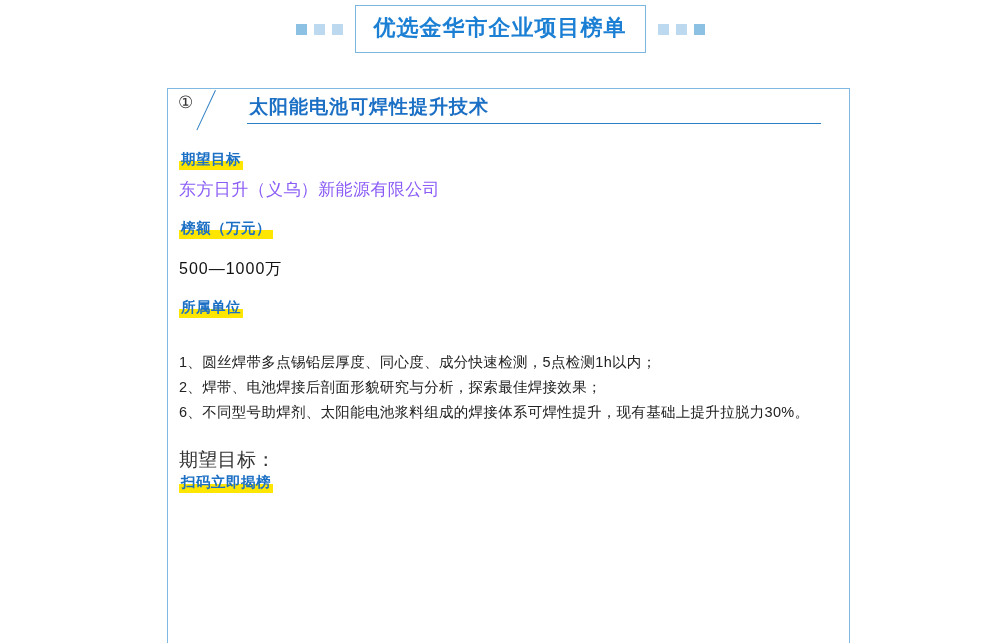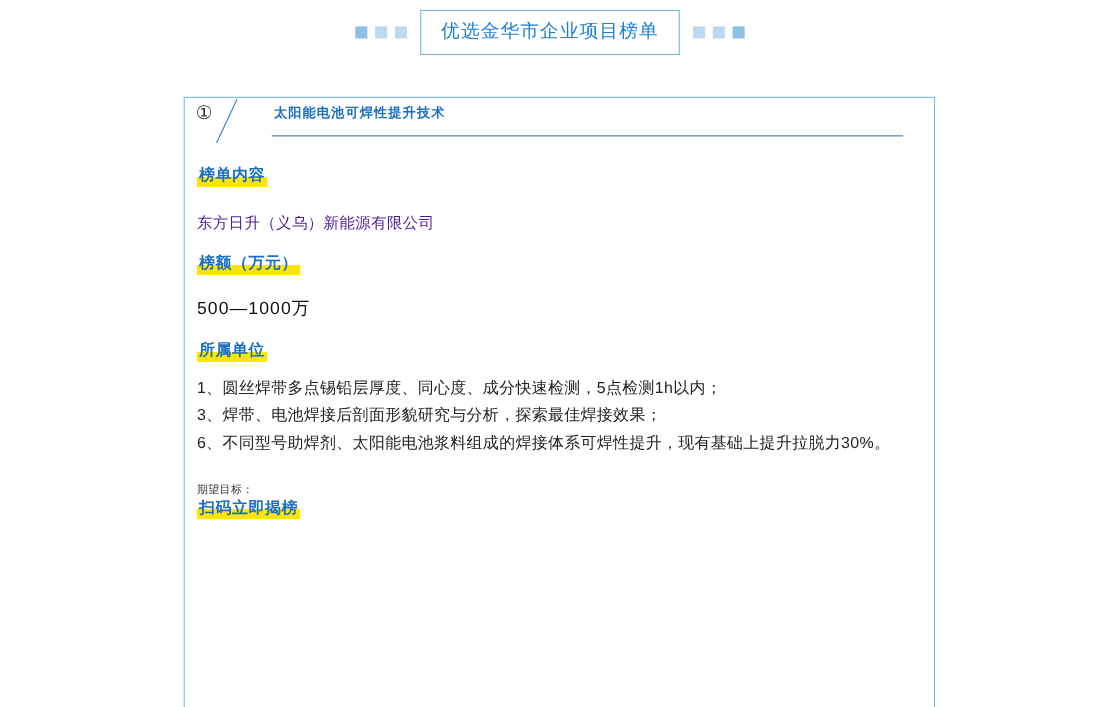--- a/index.html
+++ b/index.html
@@ -39,22 +39,22 @@
   }
   .deco-sq.dark { background: #8dc1e4; }
   .banner-box {
     border: 1px solid #79b6e0;
     padding: 7px 18px 9px 18px;
     margin: 0 12px;
     background: #ffffff;
   }
   .banner-title {
     color: #1b7fd4;
-    font-size: 17px;
-    font-weight: normal;
+    font-size: 22px;
+    font-weight: bold;
     letter-spacing: 1px;
     white-space: nowrap;
   }
 
   
   .card {
     position: absolute;
     left: 167px;
     top: 88px;
     width: 683px;
@@ -93,21 +93,21 @@
     width: 1px;
     height: 44px;
     background: #2d7fc4;
     transform: rotate(25deg);
     transform-origin: top left;
   }
   .proj-title {
     position: absolute;
     left: 36px;
     top: 2px;
-    font-size: 12px;
+    font-size: 19px;
     font-weight: bold;
     color: #1b6fc4;
     letter-spacing: 1px;
     white-space: nowrap;
   }
   .title-underline {
     position: absolute;
     left: 34px;
     top: 31px;
     width: 574px;
@@ -127,43 +127,43 @@
     font-size: 14.5px;
     font-weight: bold;
     color: #1b6fc4;
     letter-spacing: 0.5px;
     background: linear-gradient(to top, #ffe600 0 9px, transparent 9px 100%);
     padding: 0 2px 1px 2px;
     margin-bottom: 0;
   }
   .field-block { margin-bottom: 18px; }
   .field-value {
-    font-size: 14px;
-    color: #4c1d95;
-    margin-top: 24px;
+    font-size: 17px;
+    color: #8b5cf6;
+    margin-top: 8px;
     letter-spacing: 0.4px;
   }
   .amount-value {
     font-size: 16px;
     color: #111;
     margin-top: 20px;
     letter-spacing: 1px;
     font-family: Liberation Sans, sans-serif;
   }
   .list {
-    margin-top: 12px;
+    margin-top: 32px;
   }
   .list-item {
     font-size: 14.5px;
     color: #222;
     line-height: 25px;
     letter-spacing: 0.3px;
   }
   .goal-title {
-    font-size: 10px;
+    font-size: 19px;
     color: #333;
     margin-top: 22px;
     letter-spacing: 0.3px;
   }
   .goal-text {
     font-size: 14px;
     color: #555;
     margin-top: 7px;
     letter-spacing: 0.3px;
   }
@@ -194,34 +194,34 @@
 
 <div class="title-row">
   <div class="title-slash"></div>
   <div class="proj-title">太阳能电池可焊性提升技术</div>
   <div class="title-underline"></div>
 </div>
 
 <div class="content">
 
   <div class="field-block">
-    <div class="field-label">榜单内容</div>
+    <div class="field-label">期望目标</div>
     <div class="field-value">东方日升（义乌）新能源有限公司</div>
   </div>
 
   <div class="field-block">
     <div class="field-label">榜额（万元）</div>
     <div class="amount-value">500—1000万</div>
   </div>
 
   <div class="field-block">
     <div class="field-label">所属单位</div>
     <div class="list">
       <div class="list-item">1、圆丝焊带多点锡铅层厚度、同心度、成分快速检测，5点检测1h以内；</div>
-      <div class="list-item">3、焊带、电池焊接后剖面形貌研究与分析，探索最佳焊接效果；</div>
+      <div class="list-item">2、焊带、电池焊接后剖面形貌研究与分析，探索最佳焊接效果；</div>
       <div class="list-item">6、不同型号助焊剂、太阳能电池浆料组成的焊接体系可焊性提升，现有基础上提升拉脱力30%。</div>
     </div>
   </div>
 
   <div class="goal-title">期望目标：</div>
 
   <div class="scan-block">
     <div class="field-label">扫码立即揭榜</div>
   </div>
 

